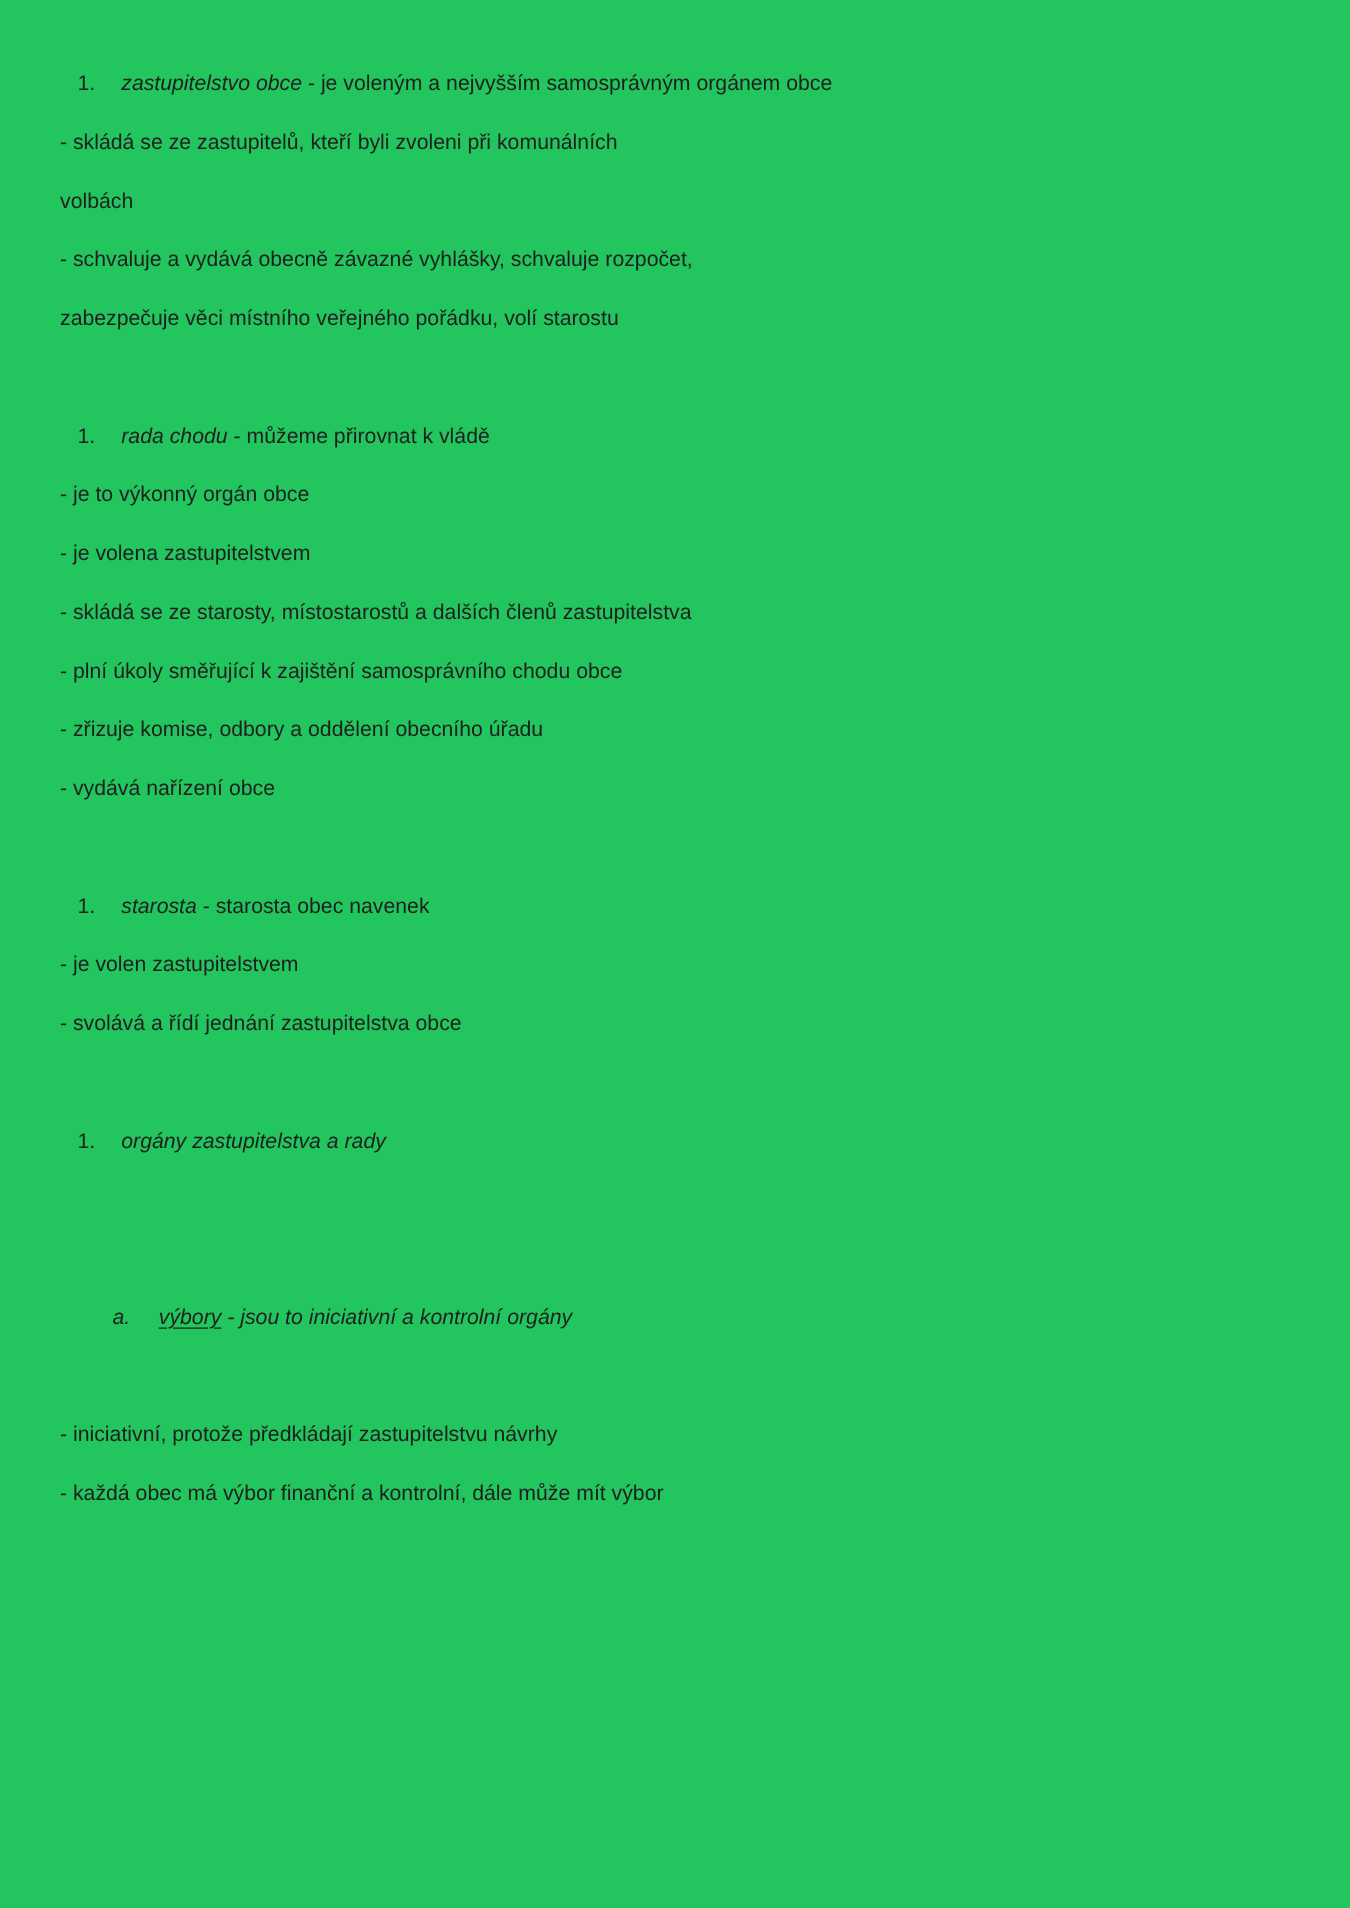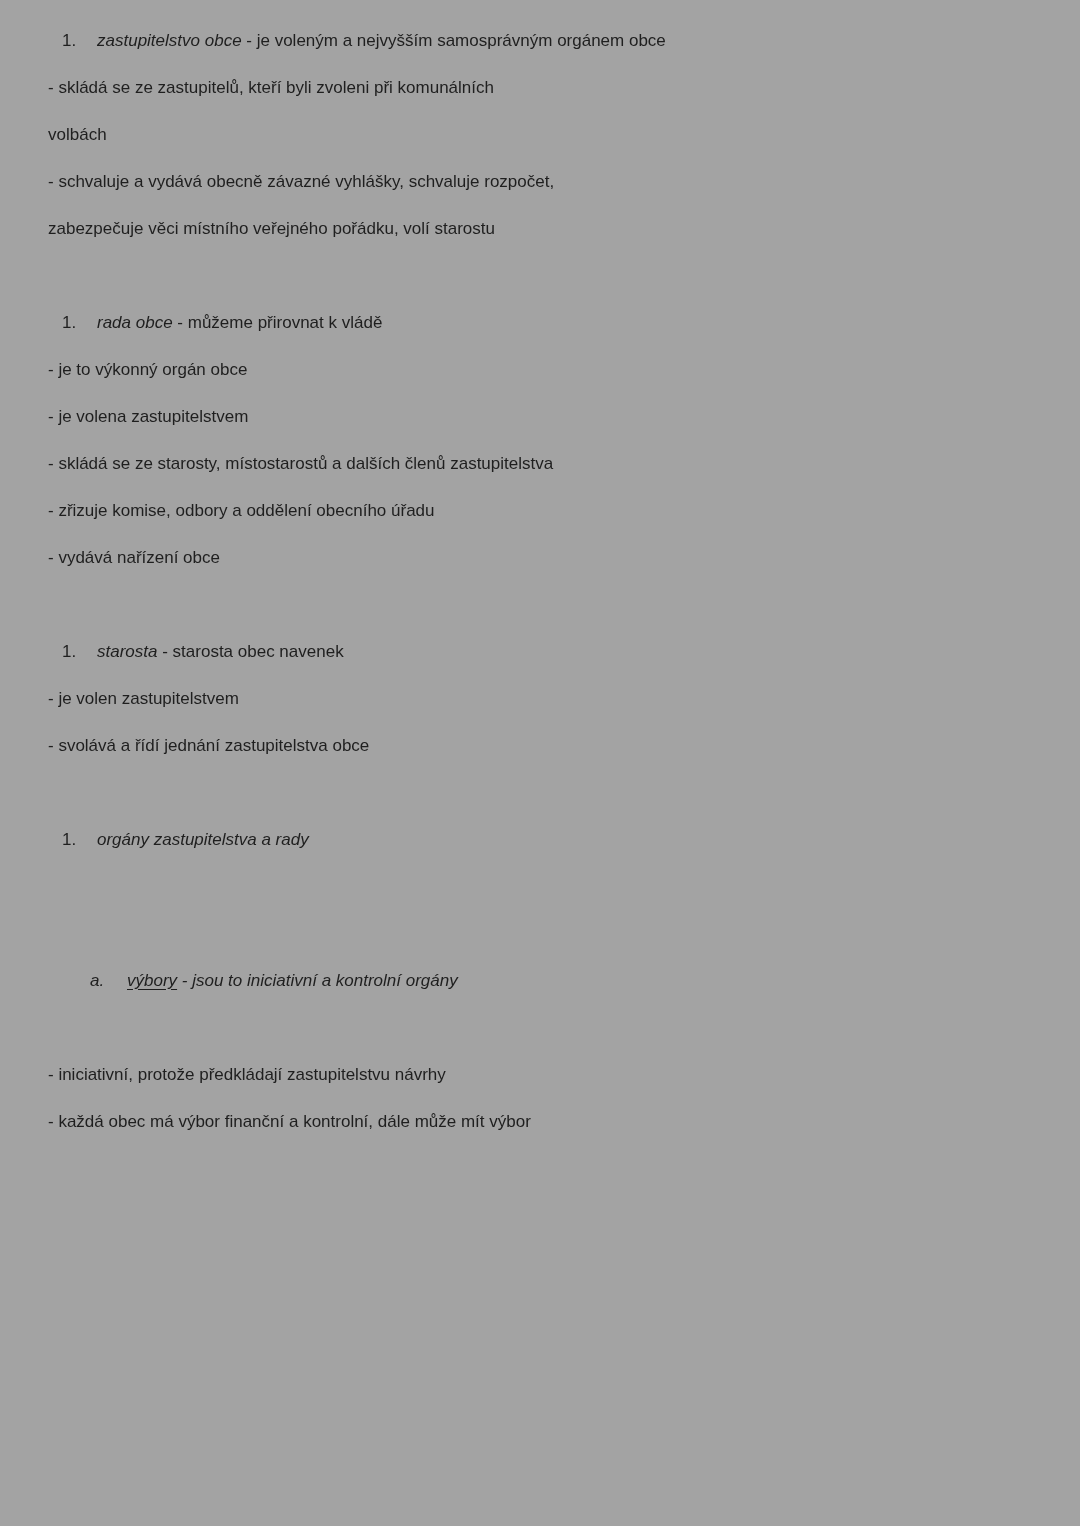--- a/index.html
+++ b/index.html
@@ -12,22 +12,22 @@
     height: 1526px;
     overflow: hidden;
     font-family: "Liberation Sans", sans-serif;
     font-size: 17px;
     color: #1f1f1f;
   }
   .page {
     width: 1080px;
     height: 1526px;
     box-sizing: border-box;
-    padding-top: 17px;
-    background: #a3a3a3;
+    padding-top: 43px;
+    background: #22c55e;
   }
   p {
     margin: 0;
     line-height: 47px;
     white-space: pre-wrap;
   }
   .section {
     margin-top: 47px;
   }
   .section:first-child {
@@ -73,25 +73,26 @@
     <p class="heading"><span class="marker">1.</span><span class="term-italic">zastupitelstvo obce</span><span> - je voleným a nejvyšším samosprávným orgánem obce</span></p>
     <div class="lines">
       <p class="line">- skládá se ze zastupitelů, kteří byli zvoleni při komunálních</p>
       <p class="line">volbách</p>
       <p class="line">- schvaluje a vydává obecně závazné vyhlášky, schvaluje rozpočet,</p>
       <p class="line">zabezpečuje věci místního veřejného pořádku, volí starostu</p>
     </div>
   </div>
 
   <div class="section">
-    <p class="heading"><span class="marker">1.</span><span class="term-italic">rada obce</span><span> - můžeme přirovnat k vládě</span></p>
+    <p class="heading"><span class="marker">1.</span><span class="term-italic">rada chodu</span><span> - můžeme přirovnat k vládě</span></p>
     <div class="lines">
       <p class="line">- je to výkonný orgán obce</p>
       <p class="line">- je volena zastupitelstvem</p>
       <p class="line">- skládá se ze starosty, místostarostů a dalších členů zastupitelstva</p>
+      <p class="line">- plní úkoly směřující k zajištění samosprávního chodu obce</p>
       <p class="line">- zřizuje komise, odbory a oddělení obecního úřadu</p>
       <p class="line">- vydává nařízení obce</p>
     </div>
   </div>
 
   <div class="section">
     <p class="heading"><span class="marker">1.</span><span class="term-italic">starosta</span><span> - starosta obec navenek</span></p>
     <div class="lines">
       <p class="line">- je volen zastupitelstvem</p>
       <p class="line">- svolává a řídí jednání zastupitelstva obce</p>

